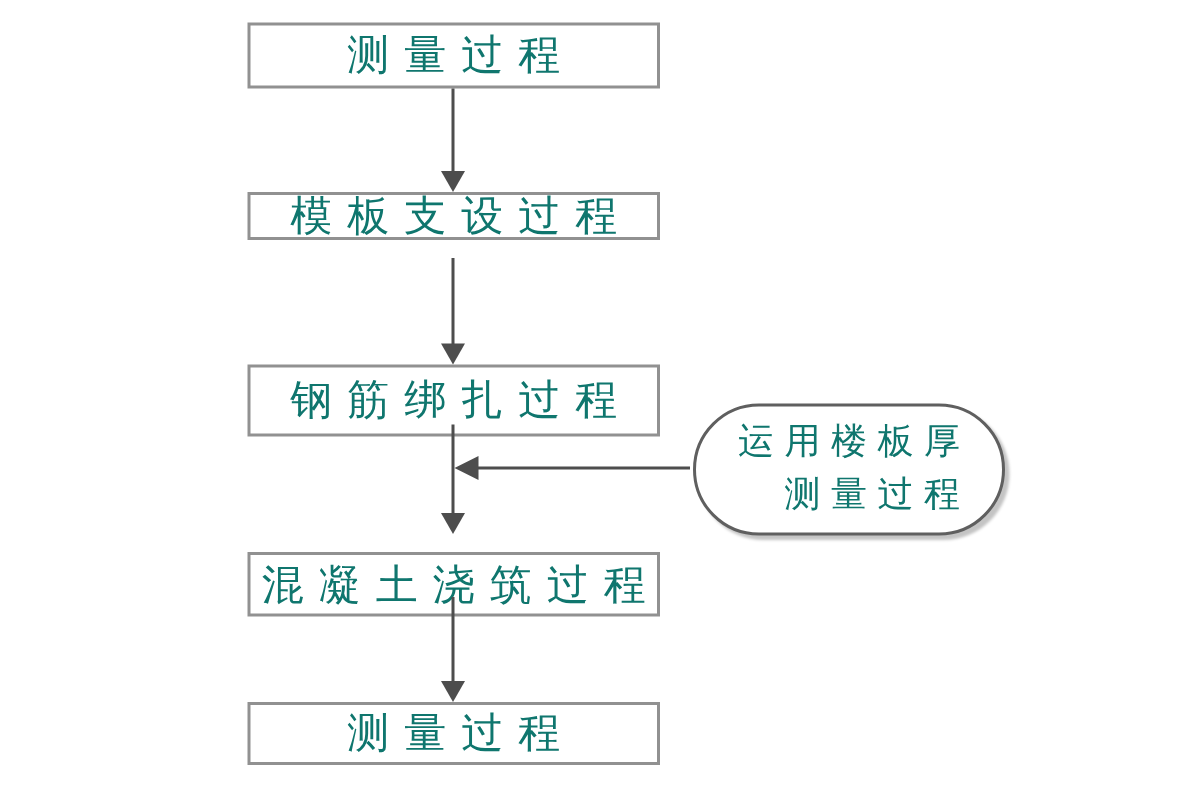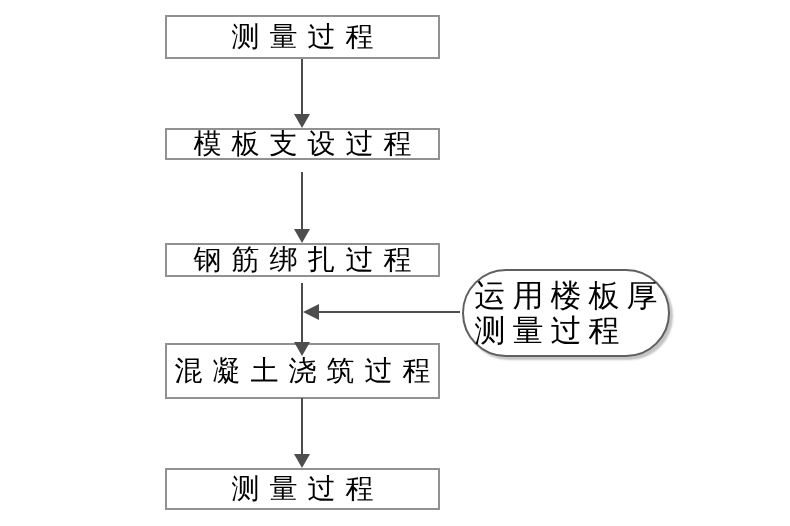--- a/index.html
+++ b/index.html
@@ -7,42 +7,42 @@
     padding: 0;
     background: #ffffff;
   }
   .canvas {
     position: relative;
     width: 790px;
     height: 526px;
     background: #ffffff;
     overflow: hidden;
     font-family: Liberation Serif, serif;
-    color: #000000;
+    color: #0f766e;
   }
   
   .node {
     position: absolute;
     box-sizing: border-box;
     left: 165px;
     width: 275px;
     background: #ffffff;
     border: 2px solid #919191;
     display: flex;
     align-items: center;
     justify-content: center;
     font-size: 28px;
     letter-spacing: 10px;
     text-indent: 10px;
     white-space: nowrap;
   }
   .node1 { top: 15px;  height: 44px; }
   .node2 { top: 128px; height: 32px; }
-  .node3 { top: 243px; height: 34px; }
-  .node4 { top: 343px; height: 56px; }
+  .node3 { top: 243px; height: 48px; }
+  .node4 { top: 368px; height: 43px; }
   .node5 { top: 468px; height: 42px; }
 
   
   .vline {
     position: absolute;
     left: 301px;
     width: 2px;
     background: #4d4d4d;
   }
   .vhead {
@@ -91,22 +91,22 @@
     top: 269px;
     width: 208px;
     height: 88px;
     background: #ffffff;
     border: 2px solid #5f5f5f;
     border-radius: 44px;
     box-shadow: 3px 3px 2px #c4c4c4;
     display: flex;
     align-items: center;
     justify-content: center;
-    text-align: left;
-    font-size: 31px;
+    text-align: right;
+    font-size: 24px;
     letter-spacing: 7px;
     line-height: 35px;
   }
   .annotation .line {
     display: block;
     white-space: nowrap;
     text-indent: 7px;
   }
 </style>
 </head>

